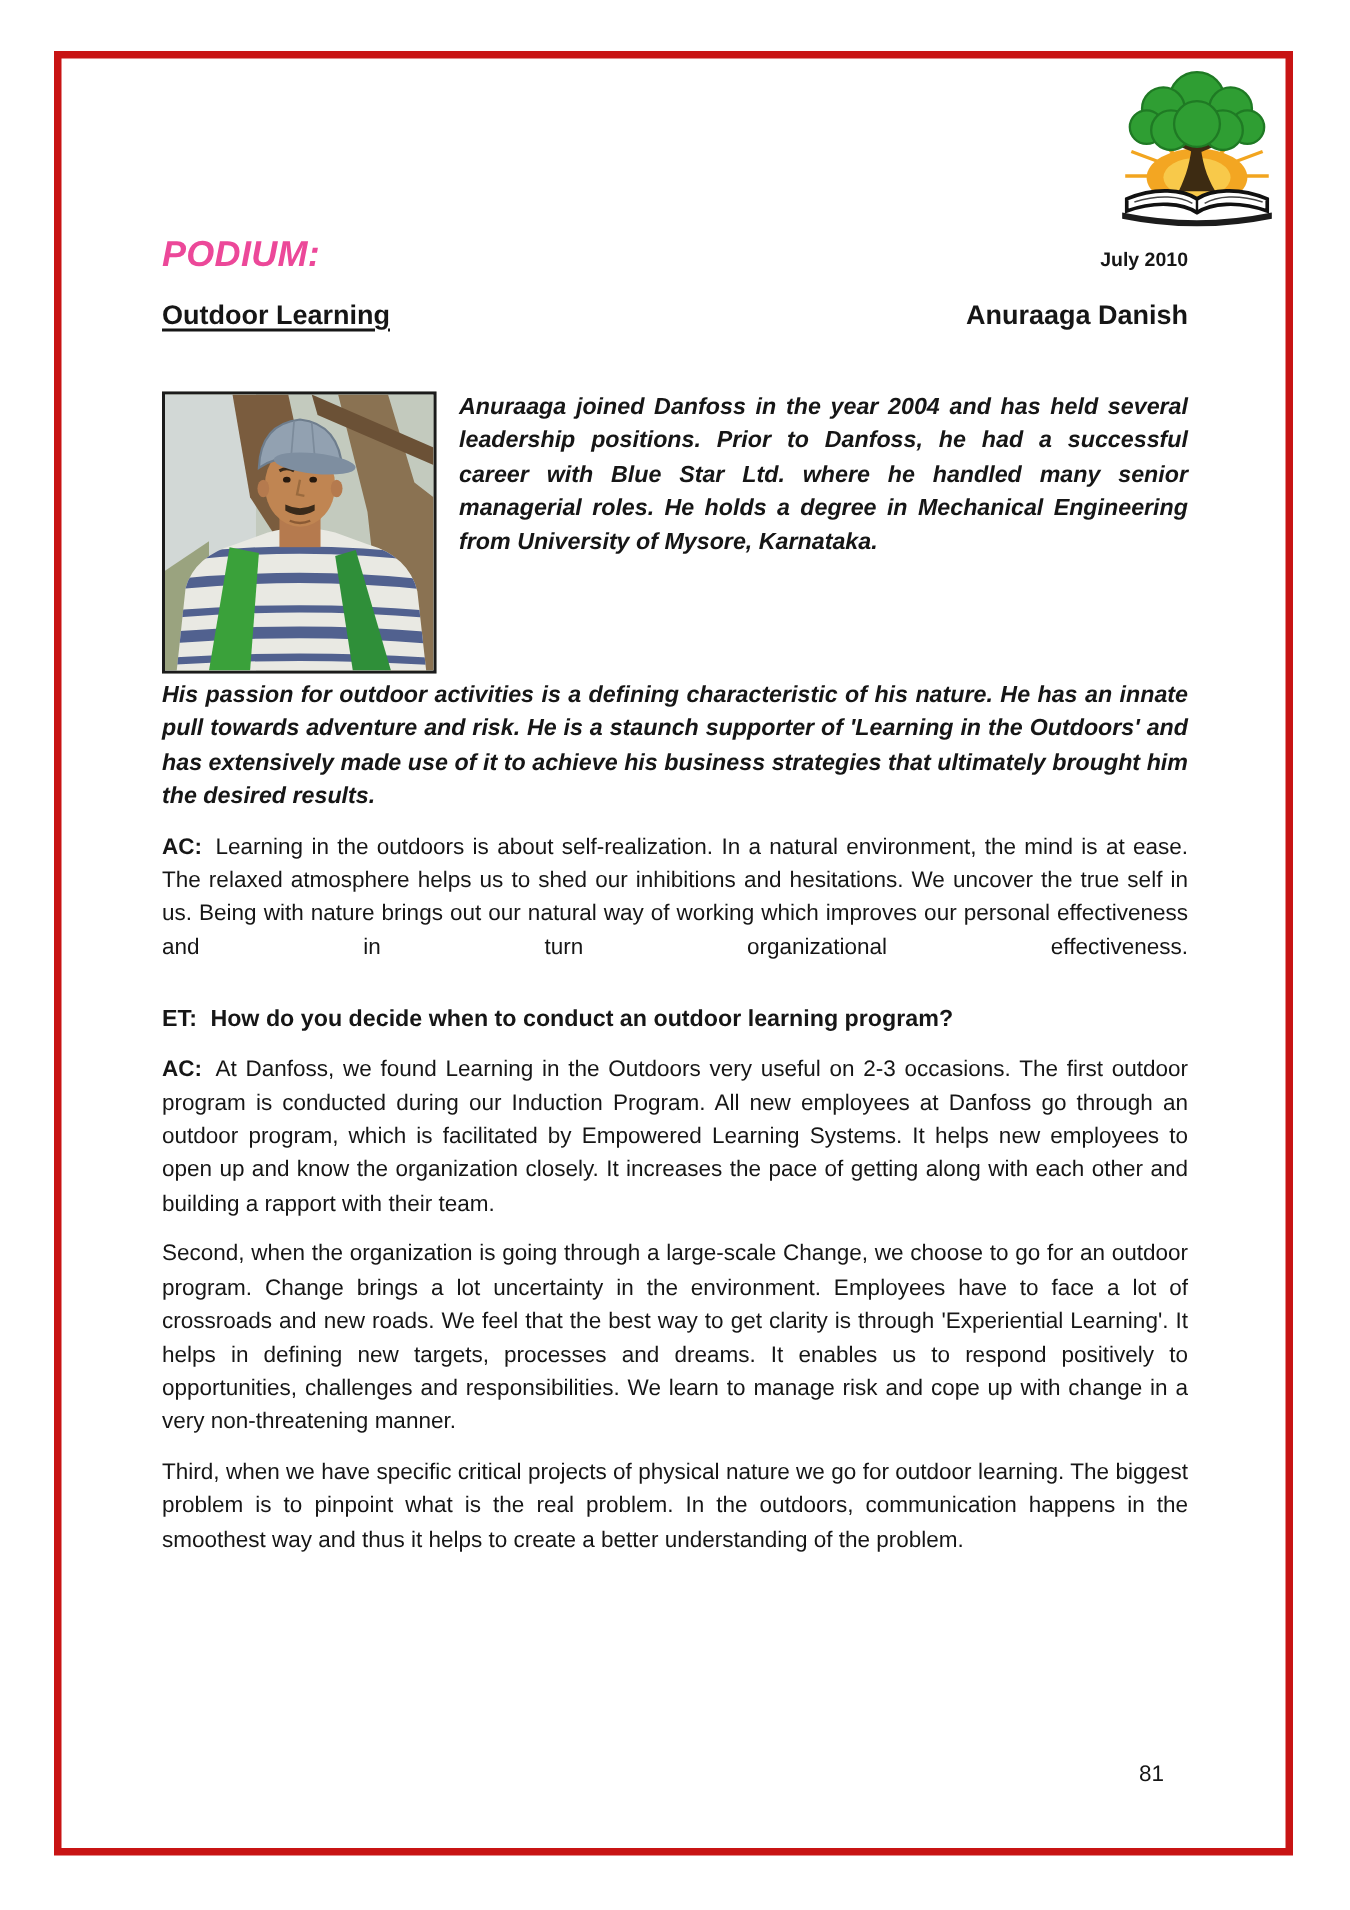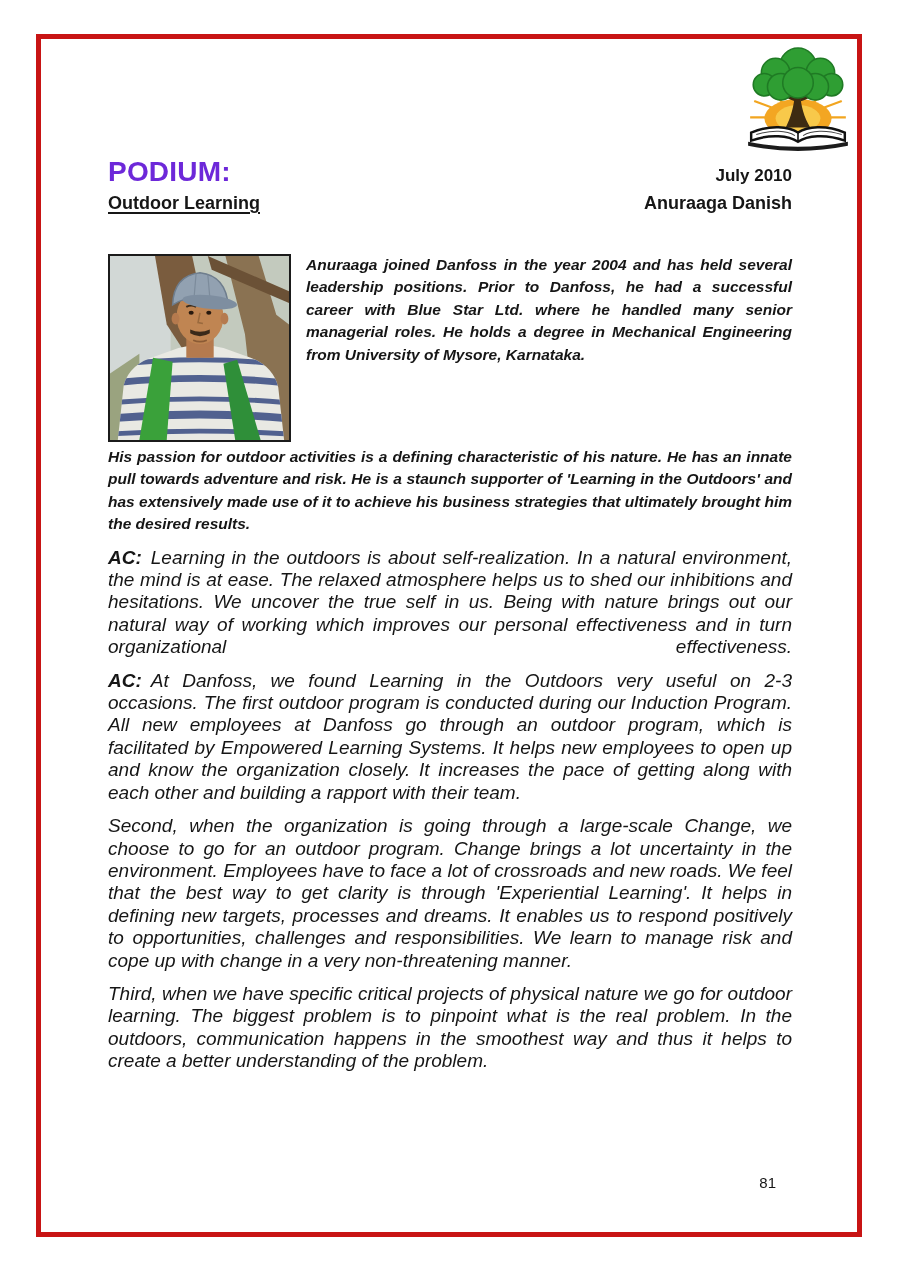--- a/index.html
+++ b/index.html
@@ -28,30 +28,31 @@
     position: absolute;
     left: 108px; top: 0;
     width: 684px;
   }
   .header-row {
     display: flex;
     justify-content: space-between;
     align-items: baseline;
   }
   .header-row.first { margin-top: 156px; }
-  .header-row.second { margin-top: 5px; }
+  .header-row.second { margin-top: 16px; }
   .podium {
-    color: #6d28d9;
-    font-weight: bold;
-    font-size: 28px;
+    color: #ec4899;
+    font-weight: bold;
+    font-size: 24px;
     letter-spacing: .2px;
+    font-style: italic;
   }
   .date {
     font-weight: bold;
-    font-size: 17px;
+    font-size: 13px;
   }
   .article-title {
     font-weight: bold;
     font-size: 18px;
     text-decoration: underline;
     text-decoration-thickness: 2px;
     text-underline-offset: 3px;
   }
   .author {
     font-weight: bold;
@@ -89,24 +90,23 @@
   .question {
     margin-top: 26px;
     font-weight: bold;
     font-size: 15.5px;
     line-height: 22px;
   }
   .question.first-q { margin-top: 44px; }
   .q-prefix, .a-prefix { margin-right: 9px; font-weight: bold; }
   .answer {
     margin-top: 11px;
-    font-size: 19px;
+    font-size: 15px;
     line-height: 22.4px;
     text-align: justify;
-    font-style: italic;
   }
   .answer.stretch-last { text-align-last: justify; }
   .page-number {
     position: absolute;
     top: 1174px;
     right: 124px;
     font-size: 15px;
   }
 </style>
 </head>
@@ -197,19 +197,20 @@
           <path d="M88,18 L86,42 M100,19 L102,42" stroke="#7c8b9b" stroke-width="1.2"></path>
           <ellipse cx="102" cy="47" rx="28" ry="7" fill="#7e8ea0" transform="rotate(6 102 47)"></ellipse>
         </svg>
       </div>
       <p class="bio-p">Anuraaga joined Danfoss in the year 2004 and has held several leadership positions. Prior to Danfoss, he had a successful career with Blue Star Ltd. where he handled many senior managerial roles. He holds a degree in Mechanical Engineering from University of Mysore, Karnataka.</p>
     </div>
     <p class="bio-full">His passion for outdoor activities is a defining characteristic of his nature. He has an innate pull towards adventure and risk. He is a staunch supporter of 'Learning in the Outdoors' and has extensively made use of it to achieve his business strategies that ultimately brought him the desired results.</p>
 
     <p class="answer stretch-last"><span class="a-prefix">AC:</span><span>Learning in the outdoors is about self-realization. In a natural environment, the mind is at ease. The relaxed atmosphere helps us to shed our inhibitions and hesitations. We uncover the true self in us. Being with nature brings out our natural way of working which improves our personal effectiveness and in turn organizational effectiveness.</span></p>
 
+    <p class="question"><span class="q-prefix">ET:</span><span>How do you decide when to conduct an outdoor learning program?</span></p>
     <p class="answer"><span class="a-prefix">AC:</span><span>At Danfoss, we found Learning in the Outdoors very useful on 2-3 occasions. The first outdoor program is conducted during our Induction Program. All new employees at Danfoss go through an outdoor program, which is facilitated by Empowered Learning Systems. It helps new employees to open up and know the organization closely. It increases the pace of getting along with each other and building a rapport with their team.</span></p>
     <p class="answer"><span>Second, when the organization is going through a large-scale Change, we choose to go for an outdoor program. Change brings a lot uncertainty in the environment. Employees have to face a lot of crossroads and new roads. We feel that the best way to get clarity is through 'Experiential Learning'. It helps in defining new targets, processes and dreams. It enables us to respond positively to opportunities, challenges and responsibilities. We learn to manage risk and cope up with change in a very non-threatening manner.</span></p>
     <p class="answer"><span>Third, when we have specific critical projects of physical nature we go for outdoor learning. The biggest problem is to pinpoint what is the real problem. In the outdoors, communication happens in the smoothest way and thus it helps to create a better understanding of the problem.</span></p>
   </div>
 
   <div class="page-number">81</div>
 </div>
 
 </body></html>

